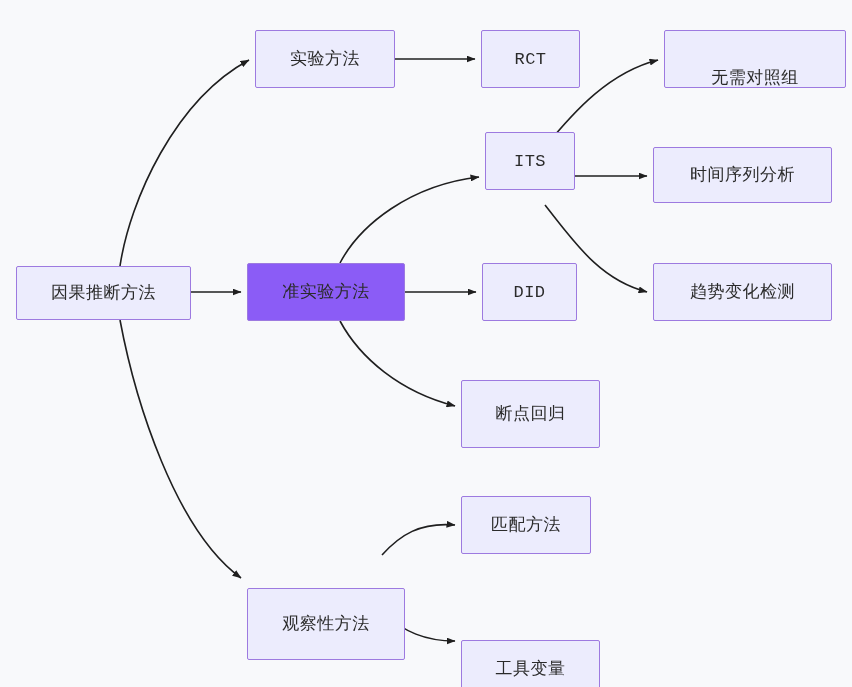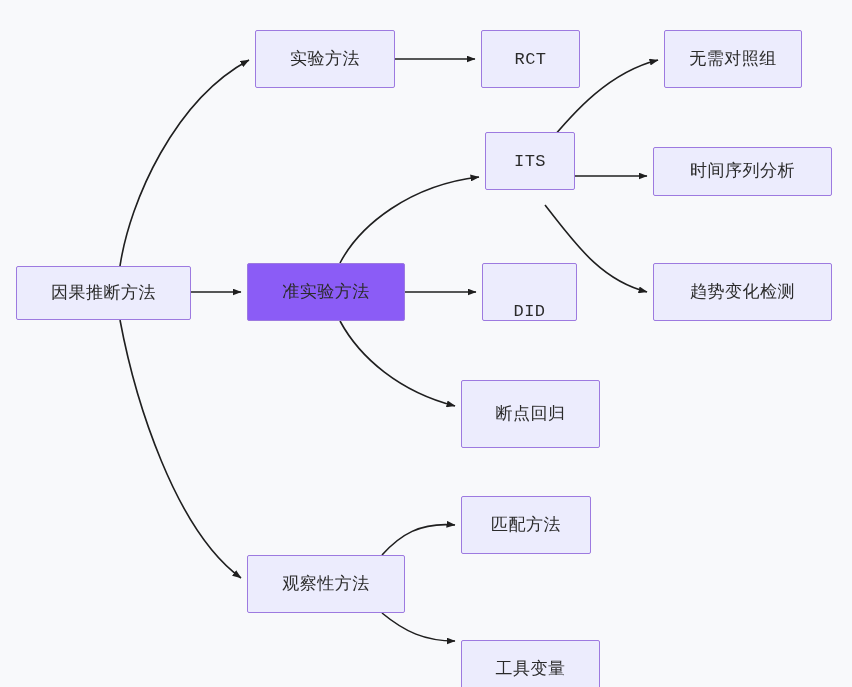--- a/index.html
+++ b/index.html
@@ -85,36 +85,36 @@
       </div>
       <div class="node" style="left: 481px; top: 30px; width: 99px; height: 58px; background: rgb(236, 236, 253); border-color: rgb(157, 122, 224); color: rgb(43, 43, 43); text-align: center;">
         <span class="node-label">RCT</span>
       </div>
       <div class="node" style="left: 247px; top: 263px; width: 158px; height: 58px; background: #8b5cf6; border-color: rgb(157, 122, 224); color: rgb(43, 43, 43);">
         <span class="node-label">准实验方法</span>
       </div>
       <div class="node" style="left: 485px; top: 132px; width: 90px; height: 58px; background: rgb(236, 236, 253); border-color: rgb(157, 122, 224); color: rgb(43, 43, 43);">
         <span class="node-label">ITS</span>
       </div>
-      <div class="node" style="left: 482px; top: 263px; width: 95px; height: 58px; background: rgb(236, 236, 253); border-color: rgb(157, 122, 224); color: rgb(43, 43, 43); align-items: flex-end;">
+      <div class="node" style="left: 482px; top: 263px; width: 95px; height: 58px; background: rgb(236, 236, 253); border-color: rgb(157, 122, 224); color: rgb(43, 43, 43);">
         <span class="node-label">DID</span>
       </div>
       <div class="node" style="left: 461px; top: 380px; width: 139px; height: 68px; background: rgb(236, 236, 253); border-color: rgb(157, 122, 224); color: rgb(43, 43, 43);">
         <span class="node-label">断点回归</span>
       </div>
-      <div class="node" style="left: 664px; top: 30px; width: 138px; height: 58px; background: rgb(236, 236, 253); border-color: rgb(157, 122, 224); color: rgb(43, 43, 43);">
+      <div class="node" style="left: 664px; top: 30px; width: 182px; height: 58px; background: rgb(236, 236, 253); border-color: rgb(157, 122, 224); color: rgb(43, 43, 43); align-items: flex-end;">
         <span class="node-label">无需对照组</span>
       </div>
-      <div class="node" style="left: 653px; top: 147px; width: 179px; height: 49px; background: rgb(236, 236, 253); border-color: rgb(157, 122, 224); color: rgb(43, 43, 43);">
+      <div class="node" style="left: 653px; top: 147px; width: 179px; height: 56px; background: rgb(236, 236, 253); border-color: rgb(157, 122, 224); color: rgb(43, 43, 43);">
         <span class="node-label">时间序列分析</span>
       </div>
       <div class="node" style="left: 653px; top: 263px; width: 179px; height: 58px; background: rgb(236, 236, 253); border-color: rgb(157, 122, 224); color: rgb(43, 43, 43);">
         <span class="node-label">趋势变化检测</span>
       </div>
-      <div class="node" style="left: 247px; top: 555px; width: 158px; height: 58px; background: rgb(236, 236, 253); border-color: rgb(157, 122, 224); color: rgb(43, 43, 43);">
+      <div class="node" style="left: 247px; top: 588px; width: 158px; height: 72px; background: rgb(236, 236, 253); border-color: rgb(157, 122, 224); color: rgb(43, 43, 43);">
         <span class="node-label">观察性方法</span>
       </div>
       <div class="node" style="left: 461px; top: 496px; width: 130px; height: 58px; background: rgb(236, 236, 253); border-color: rgb(157, 122, 224); color: rgb(43, 43, 43);">
         <span class="node-label">匹配方法</span>
       </div>
       <div class="node" style="left: 461px; top: 612px; width: 139px; height: 58px; background: rgb(236, 236, 253); border-color: rgb(157, 122, 224); color: rgb(43, 43, 43); margin-top: 28px;">
         <span class="node-label">工具变量</span>
       </div>
     </div>
 

